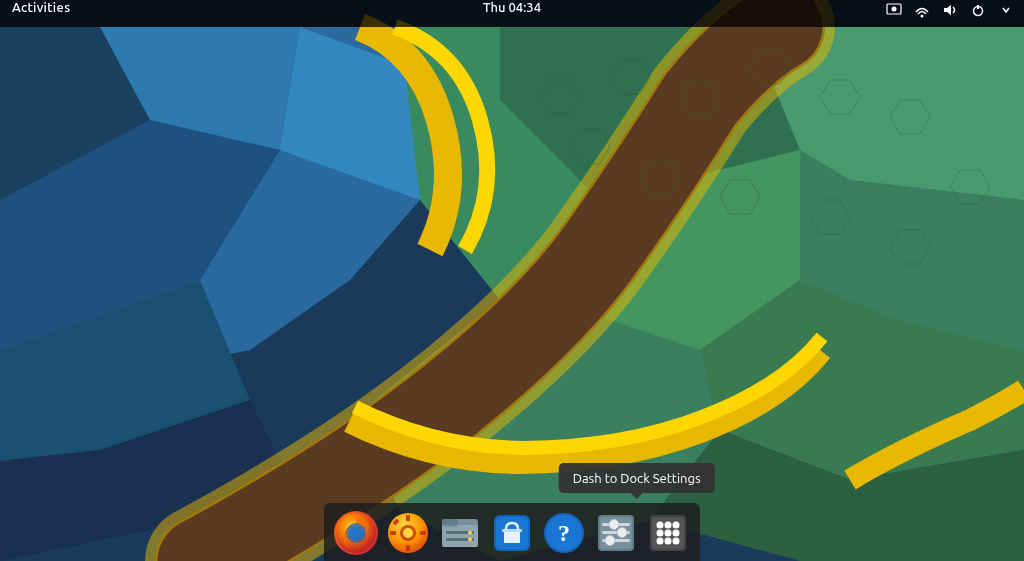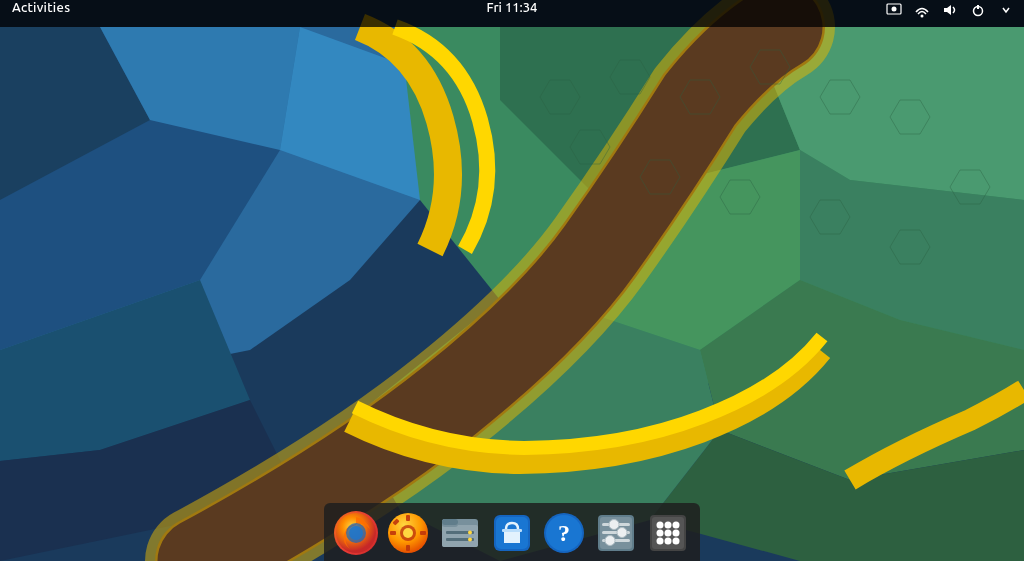--- a/index.html
+++ b/index.html
@@ -187,21 +187,21 @@
     <path d="M960,170 L980,170 L990,187 L980,204 L960,204 L950,187 Z" stroke="#2a6040" stroke-width="1" fill="none" opacity="0.4"></path>
 
     <path d="M350,420 Q430,460 520,461 Q620,460 700,430 Q780,400 820,350" stroke="#e8b800" stroke-width="26" fill="none"></path>
     <path d="M355,407 Q435,447 524,448 Q624,447 702,417 Q782,387 822,337" stroke="#ffd700" stroke-width="14" fill="none"></path>
 
     <path d="M850,480 Q900,450 970,420 Q1000,405 1024,390" stroke="#e8b800" stroke-width="22" fill="none"></path>
   </svg>
 
   <div id="topbar">
     <span id="topbar-activities">Activities</span>
-    <span id="topbar-clock">Fri 11:34</span>
+    <span id="topbar-clock">Thu 04:34</span>
     <div id="topbar-systray">
 
       <div class="tray-icon">
         <svg width="16" height="16" viewBox="0 0 16 16" fill="white">
           <rect x="1" y="2" width="14" height="10" rx="1" stroke="white" stroke-width="1.2" fill="none"></rect>
           <circle cx="8" cy="7" r="2.5" fill="white"></circle>
         </svg>
       </div>
 
       <div class="tray-icon">
@@ -335,13 +335,16 @@
         <circle cx="14" cy="22" r="3.5" fill="white"></circle>
         <circle cx="22" cy="22" r="3.5" fill="white"></circle>
         <circle cx="30" cy="22" r="3.5" fill="white"></circle>
         <circle cx="14" cy="30" r="3.5" fill="white"></circle>
         <circle cx="22" cy="30" r="3.5" fill="white"></circle>
         <circle cx="30" cy="30" r="3.5" fill="white"></circle>
       </svg>
     </div>
   </div>
 
+  <div id="tooltip">
+    <span>Dash to Dock Settings</span>
+  </div>
 </div>
 
 </body></html>

